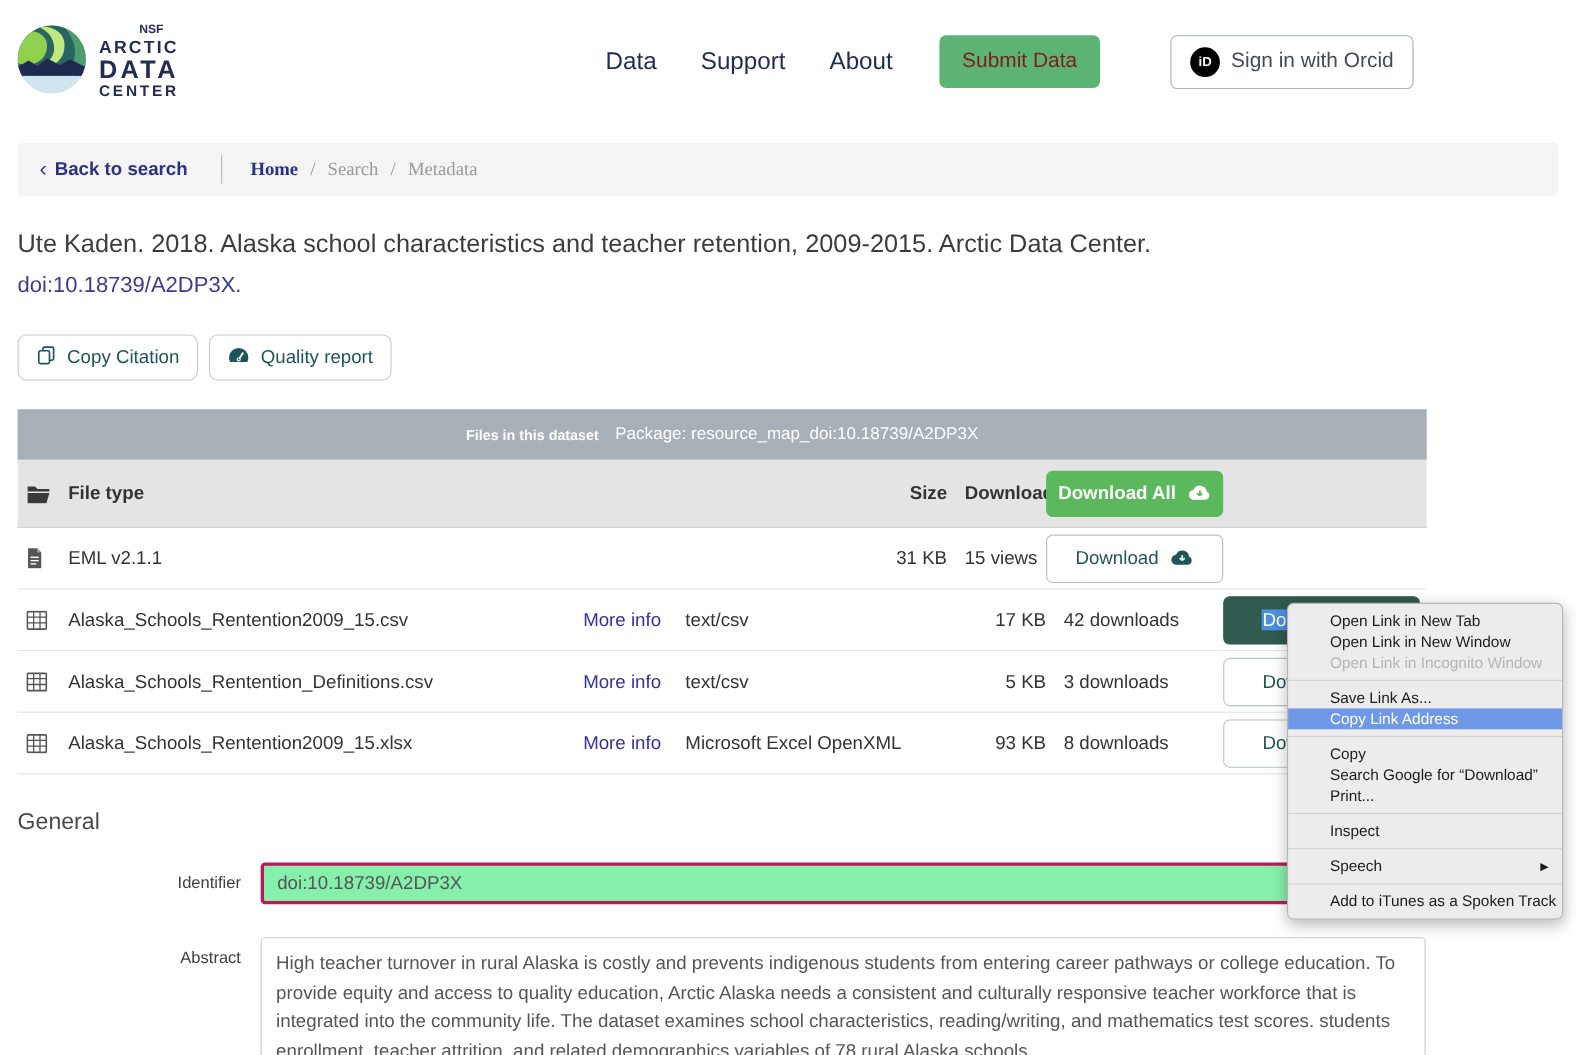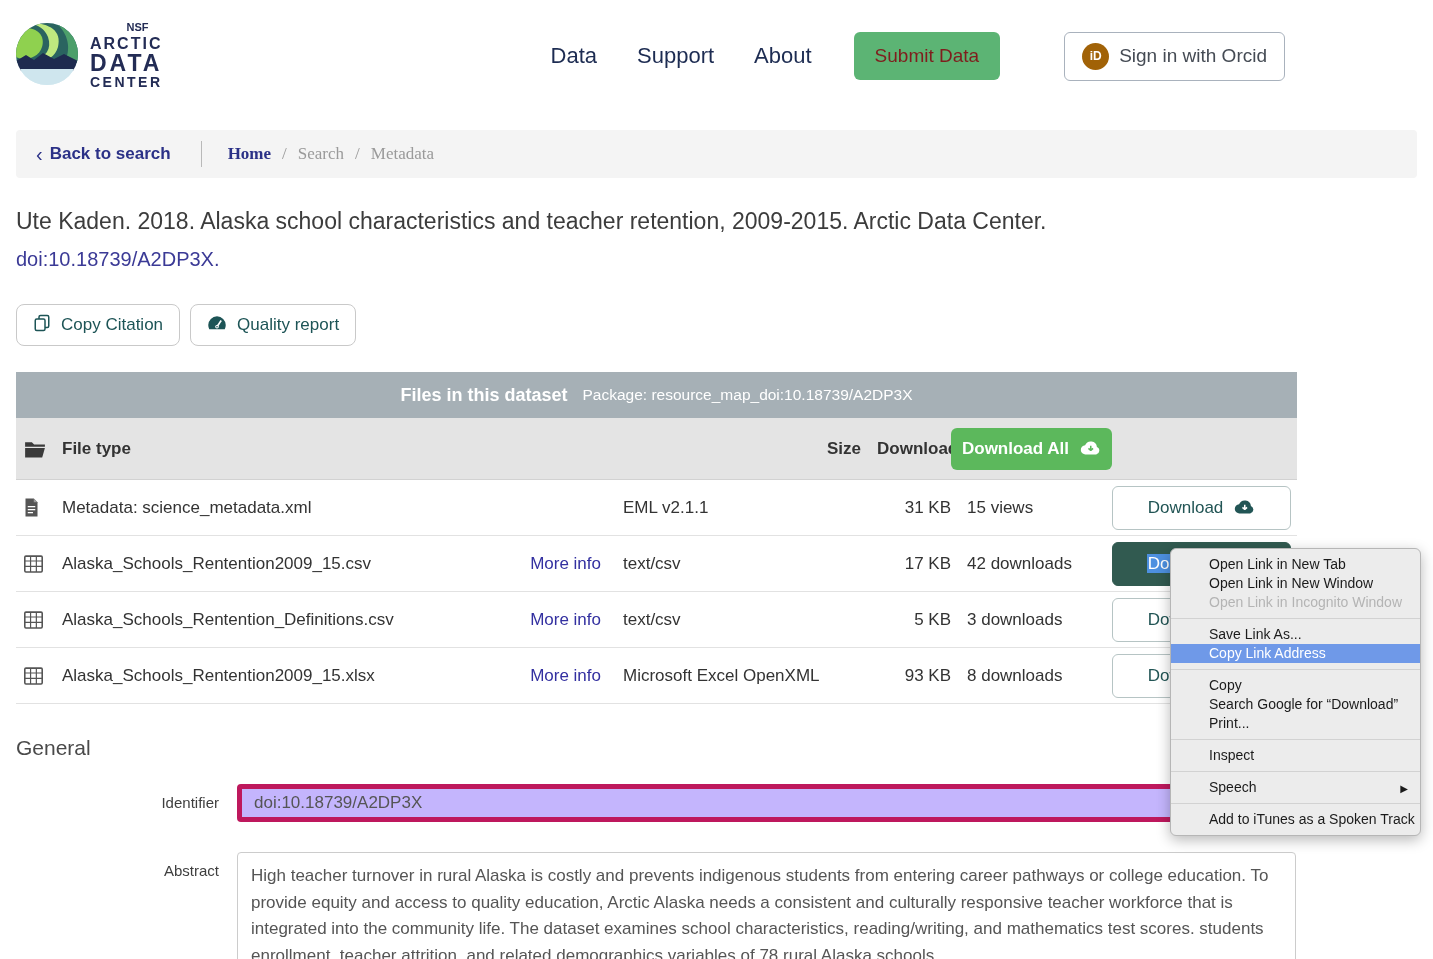--- a/index.html
+++ b/index.html
@@ -11,41 +11,41 @@
   .logo { display:flex; align-items:center; gap:12px; }
   .logo-text { display:flex; flex-direction:column; color:#232c55; line-height:1.02; }
   .logo-nsf { font-size:11px; font-weight:700; align-self:flex-end; margin-right:14px; margin-bottom:2px; }
   .logo-arctic { font-size:16px; font-weight:800; letter-spacing:2px; }
   .logo-data { font-size:23px; font-weight:800; letter-spacing:3px; }
   .logo-center { font-size:14px; font-weight:800; letter-spacing:2.5px; }
   .nav { margin-left:auto; display:flex; align-items:center; gap:40px; font-size:22px; color:#1d2c52; }
   .nav-link { cursor:pointer; }
   .btn-submit { background:#5cb474; color:#7f1d1d; font-size:19px; padding:13px 21px; border-radius:6px; border:none; margin-left:2px; cursor:pointer; }
   .btn-signin { margin-left:24px; background:#fff; border:1px solid #a9b2bd; border-radius:6px; padding:10px 17px; display:flex; align-items:center; gap:10px; font-size:19px; color:#454b54; cursor:pointer; }
-  .orcid-badge { width:27px; height:27px; border-radius:50%; background:#a16207; color:#fff; font-size:12px; font-weight:700; display:flex; align-items:center; justify-content:center; }
+  .orcid-badge { width:27px; height:27px; border-radius:50%; background:#000000; color:#fff; font-size:12px; font-weight:700; display:flex; align-items:center; justify-content:center; }
 
   
   .crumbbar { margin:18px 16px 0; background:#f4f4f4; height:48px; display:flex; align-items:center; padding:0 20px; border-radius:4px; font-size:17px; }
   .back-link { color:#2b3187; font-weight:700; display:flex; align-items:center; gap:7px; cursor:pointer; }
   .back-chev { font-size:20px; line-height:1; font-weight:400; }
   .crumb-div { width:1px; height:26px; background:#b9b9b9; margin:0 26px 0 30px; }
   .crumbs { display:flex; gap:11px; color:#9a9a9a;font-family:Liberation Serif, serif; }
   .crumb-home { color:#2b3187; font-weight:700; cursor:pointer; }
 
   
   .cite-title { margin:30px 16px 0; font-size:23px; color:#3c3c3c; }
   .doi-link { display:inline-block; margin:13px 16px 0; font-size:20px; color:#3b3a96; cursor:pointer; }
 
   .actions { margin:33px 16px 0; display:flex; gap:10px; }
   .btn-outline { display:flex; align-items:center; gap:10px; border:1px solid #c9c9c9; border-radius:8px; padding:0 16px; height:42px; font-size:17px; color:#1d5456; background:#fff; cursor:pointer; }
 
   
   .tbl { margin:26px 16px 0; width:1281px; }
   .tbl-band { height:46px; background:#a6b0b6; color:#fff; display:flex; justify-content:center; align-items:center; gap:15px; }
-  .band-title { font-size:18px; font-weight:700; }
+  .band-title { font-size:13px; font-weight:700; }
   .band-package { font-size:15.5px; }
   .grid-row { display:grid; grid-template-columns:46px 561px 238px 90px 161px 179px; align-items:center; padding-right:6px; }
   .tbl-colrow { background:#e4e4e4; height:62px; font-weight:700; font-size:17px; color:#333; border-bottom:1px solid #d2d2d2; }
   .tbl-row { background:#fff; height:56px; font-size:17px; color:#333; border-bottom:1px solid #e2e2e2; }
   .c-icon { padding-left:8px; display:flex; align-items:center; }
   .c-name { display:flex; align-items:center; padding-right:22px; }
   .more-info { margin-left:auto; color:#3330a0; cursor:pointer; }
   .c-size { text-align:right; }
   .c-down { padding-left:16px; }
   .c-btn { display:flex; justify-content:center; }
@@ -56,21 +56,21 @@
   .cloud { flex:0 0 auto; }
   .btn-dl-all .cloud-body { fill:#fff; } .btn-dl-all .cloud-arrow { stroke:#5cb85c; }
   .btn-dl .cloud-body { fill:#225555; } .btn-dl .cloud-arrow { stroke:#fff; }
   .btn-dl-dark .cloud-body { fill:#fff; } .btn-dl-dark .cloud-arrow { stroke:#315a50; }
 
   
   .sec-heading { margin:32px 0 0 16px; font-size:21px; color:#4a4a4a; }
   .form-row { display:flex; align-items:flex-start; margin-top:24px; }
   .form-label { width:219px; text-align:right; font-size:15px; color:#3e3e3e; padding-top:10px; }
   .form-field { margin-left:18px; width:1059px; }
-  .input-box { width:100%; height:38px; border:5px solid #be185d; border-radius:4px; font-family:"Liberation Sans",sans-serif; font-size:17px; color:#555; padding:0 12px; background:#c4b5fd; }
+  .input-box { width:100%; height:38px; border:3px solid #be185d; border-radius:4px; font-family:"Liberation Sans",sans-serif; font-size:17px; color:#555; padding:0 12px; background:#86efac; }
   .area-box { width:100%; min-height:170px; border:1px solid #ccc; border-radius:4px; font-size:17px; line-height:26.5px; color:#555; padding:10px 13px; background:#fff; }
   .abstract-row { margin-top:30px; }
 
   
   .ctx-menu { position:absolute; left:1170px; top:548px; width:251px; background:#ececec; border:1px solid #b6b6b6; border-radius:6px; box-shadow:0 4px 14px rgba(0,0,0,.28); padding:6px 0; font-size:14px; color:#1b1b1b; z-index:10; }
   .cm-item { height:19px; line-height:19px; padding-left:38px; position:relative; white-space:nowrap; cursor:default; }
   .cm-item.hl { background:#6f99e8; color:#fff; }
   .cm-item.disabled { color:#b4b4b4; }
   .cm-sep { height:1px; background:#d2d2d2; margin:6px 0; }
   .cm-arrow { position:absolute; right:12px; top:50%; transform:translateY(-50%); font-size:10px; color:#1b1b1b; }
@@ -194,23 +194,20 @@
   <div class="grid-row tbl-row">
     <span class="c-icon">
       <svg width="15" height="19" viewBox="0 0 20 24">
           <path d="M2 0h11l5 5v19H2z" fill="#555"></path>
           <path d="M13 0l5 5h-5z" fill="#9b9b9b"></path>
           <rect x="5" y="10" width="10" height="1.7" fill="#fff"></rect>
           <rect x="5" y="14" width="10" height="1.7" fill="#fff"></rect>
           <rect x="5" y="18" width="7" height="1.7" fill="#fff"></rect>
         </svg>
     </span>
-    <span class="c-name">
-        <span>Metadata: science_metadata.xml</span>
-      </span>
     <span>EML v2.1.1</span>
     <span class="c-size">31 KB</span>
     <span class="c-down">15 views</span>
     <span class="c-btn">
       <button class="btn-dl">
         <span>Download</span>
         <svg class="cloud" width="22" height="17" viewBox="0 0 26 20">
             <path class="cloud-body" d="M21.2 8.1A7.3 7.3 0 0 0 7.2 6.2 5.4 5.4 0 0 0 7.9 17h12.4a4.7 4.7 0 0 0 .9-8.9z"></path>
             <path class="cloud-arrow" d="M13.9 6.8v5.6M13.9 12.4l-2.7-2.6M13.9 12.4l2.7-2.6" stroke-width="1.8" fill="none"></path>
           </svg>

